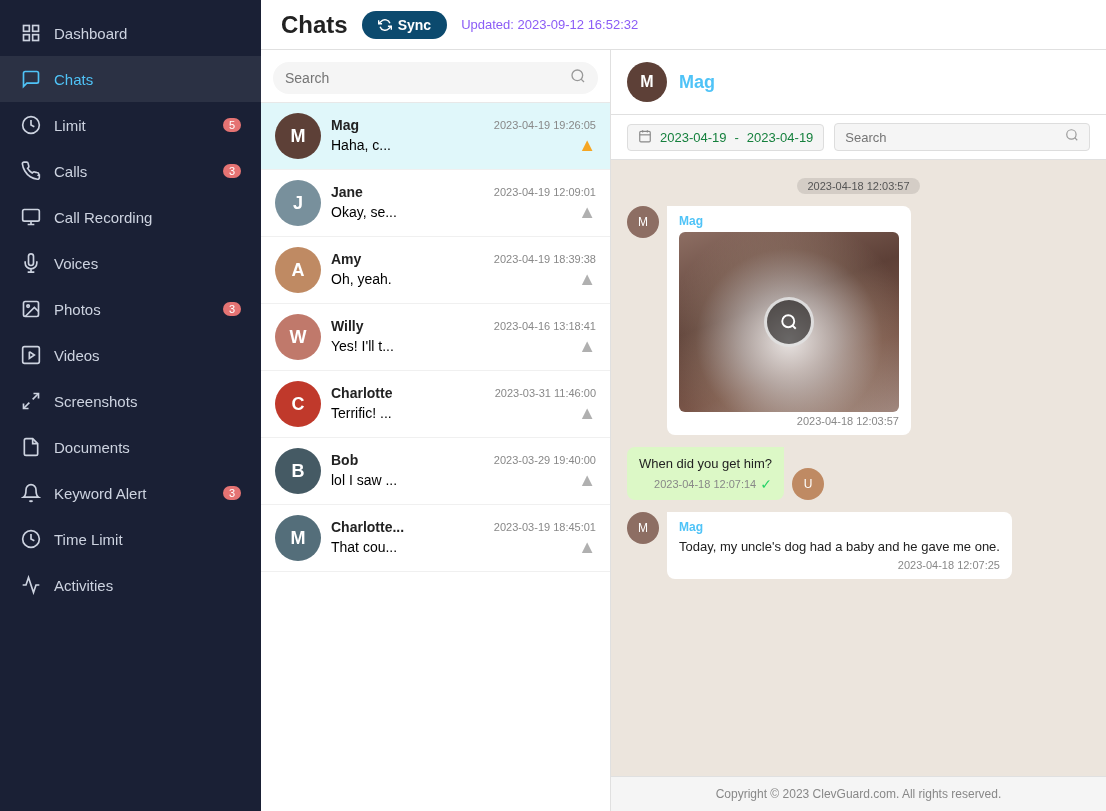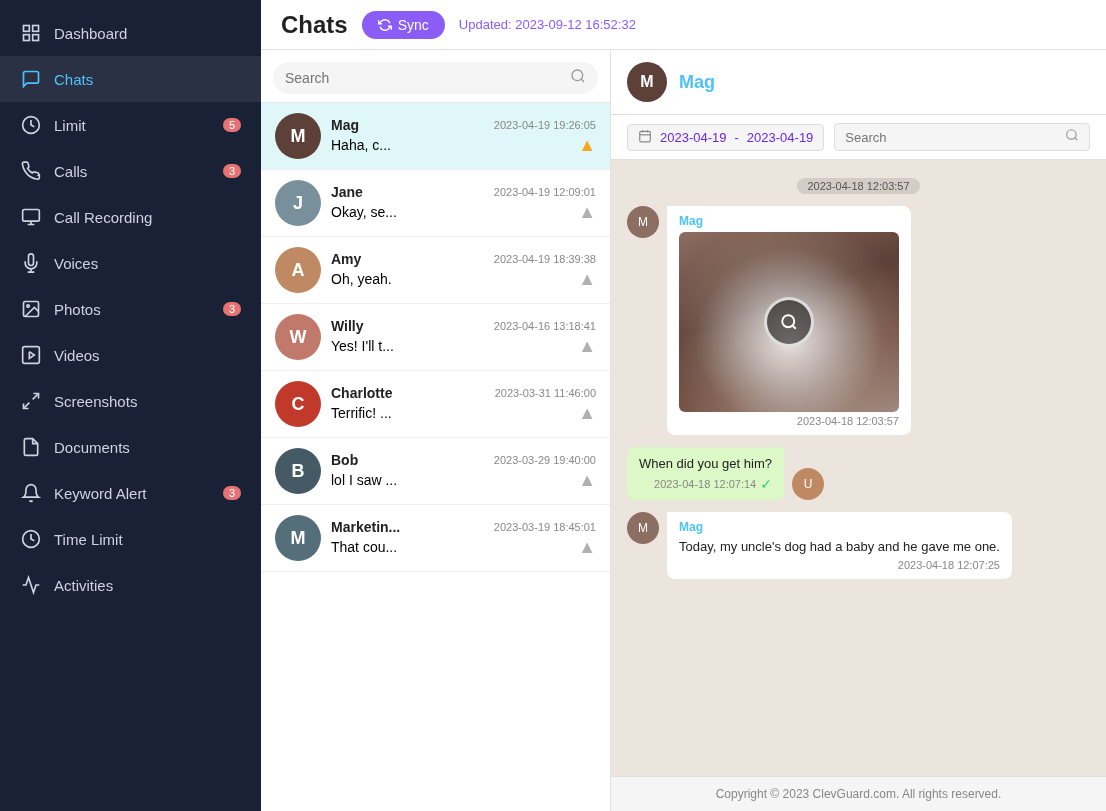--- a/index.html
+++ b/index.html
@@ -15,21 +15,21 @@
     .sidebar-item .label { font-size: 15px; color: #cdd3e0; }
     .sidebar-item.active .label { color: #4fc3f7; }
     .sidebar-item .badge { background: #e57373; color: #fff; border-radius: 10px; font-size: 11px; padding: 1px 6px; margin-left: auto; }
 
     
     .main-content { flex: 1; display: flex; flex-direction: column; background: #f5f5f5; }
 
     
     .top-header { background: #fff; padding: 0 20px; display: flex; align-items: center; gap: 14px; height: 50px; border-bottom: 1px solid #e0e0e0; flex-shrink: 0; }
     .page-title { font-size: 24px; font-weight: 600; color: #222; }
-    .sync-btn { background: #8b5cf6; color: #fff; border: none; border-radius: 20px; padding: 6px 16px; cursor: pointer; display: flex; align-items: center; gap: 6px; font-size: 14px; }
+    .sync-btn { background: #0c4a6e; color: #fff; border: none; border-radius: 20px; padding: 6px 16px; cursor: pointer; display: flex; align-items: center; gap: 6px; font-size: 14px; font-weight: bold; }
     .updated-text { font-size: 13px; color: #8b5cf6; }
 
     
     .content-body { display: flex; flex: 1; overflow: hidden; }
 
     
     .chat-list-panel { width: 350px; background: #fff; border-right: 1px solid #e0e0e0; display: flex; flex-direction: column; flex-shrink: 0; }
     .chat-search-bar { padding: 12px 12px 8px; border-bottom: 1px solid #e8e8e8; }
     .chat-search-input-wrap { display: flex; align-items: center; background: #f5f5f5; border-radius: 20px; padding: 6px 12px; gap: 8px; }
     .chat-search-input-wrap input { border: none; background: transparent; outline: none; flex: 1; font-size: 14px; color: #333; }
@@ -49,21 +49,21 @@
     .chat-icon-gray { color: #b0b0b0; font-size: 18px; }
 
     
     .chat-detail-panel { flex: 1; display: flex; flex-direction: column; background: #ece5dd; position: relative; }
 
     .chat-detail-header { background: #fff; padding: 12px 16px; display: flex; align-items: center; gap: 12px; border-bottom: 1px solid #e0e0e0; flex-shrink: 0; }
     .chat-detail-avatar { width: 40px; height: 40px; border-radius: 50%; display: flex; align-items: center; justify-content: center; font-size: 16px; font-weight: bold; color: #fff; }
     .chat-detail-name { font-size: 18px; color: #4fc3f7; font-weight: 600; }
 
     .chat-filter-bar { background: #fff; padding: 8px 16px; display: flex; align-items: center; gap: 10px; border-bottom: 1px solid #e0e0e0; flex-shrink: 0; }
-    .date-range-wrap { display: flex; align-items: center; background: #f5f5f5; border: 1px solid #ddd; border-radius: 4px; padding: 4px 10px; gap: 8px; font-size: 13px; color: #6d28d9; }
+    .date-range-wrap { display: flex; align-items: center; background: #f5f5f5; border: 1px solid #ddd; border-radius: 4px; padding: 4px 10px; gap: 8px; font-size: 13px; color: #15803d; }
     .date-icon { color: #888; }
     .chat-filter-search { display: flex; align-items: center; background: #f5f5f5; border: 1px solid #ddd; border-radius: 4px; padding: 4px 10px; gap: 8px; flex: 1; }
     .chat-filter-search input { border: none; background: transparent; outline: none; font-size: 13px; flex: 1; }
 
     
     .messages-area { flex: 1; overflow-y: auto; padding: 16px; display: flex; flex-direction: column; gap: 12px; }
 
     .msg-timestamp-center { text-align: center; }
     .msg-timestamp-center span { background: rgba(0,0,0,0.1); color: #555; font-size: 11px; padding: 2px 10px; border-radius: 8px; }
 
@@ -330,21 +330,21 @@
                 <span class="chat-preview">lol I saw ...</span>
                 <span class="chat-icon-gray">▲</span>
               </div>
             </div>
           </div>
 
           <div class="chat-item">
             <div class="avatar-placeholder" style="background:#546e7a;">M</div>
             <div class="chat-info">
               <div class="chat-name-row">
-                <span class="chat-name">Marketin...</span>
+                <span class="chat-name">Charlotte...</span>
                 <span class="chat-time">2023-03-19 18:45:01</span>
               </div>
               <div class="chat-preview-row">
                 <span class="chat-preview">That cou...</span>
                 <span class="chat-icon-gray">▲</span>
               </div>
             </div>
           </div>
         </div>
       </div>

